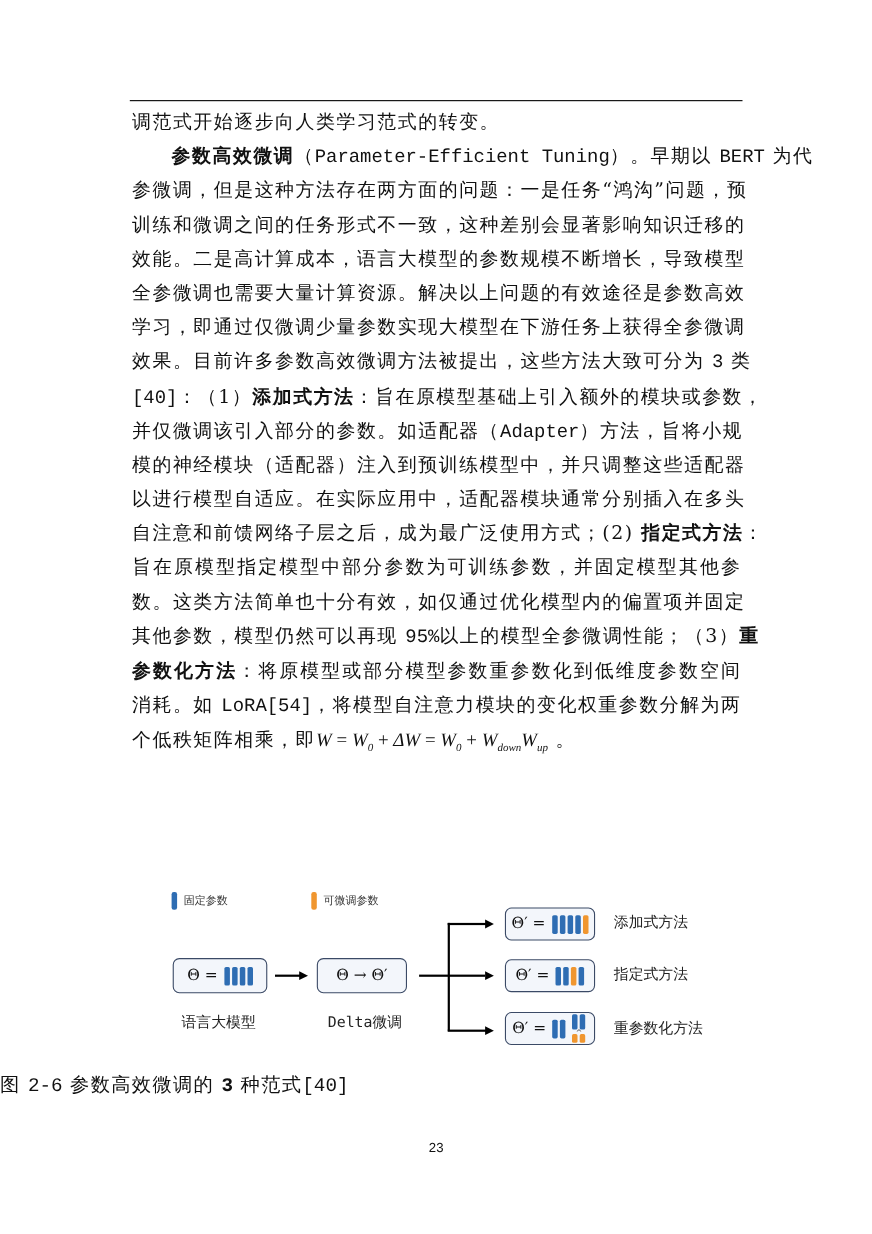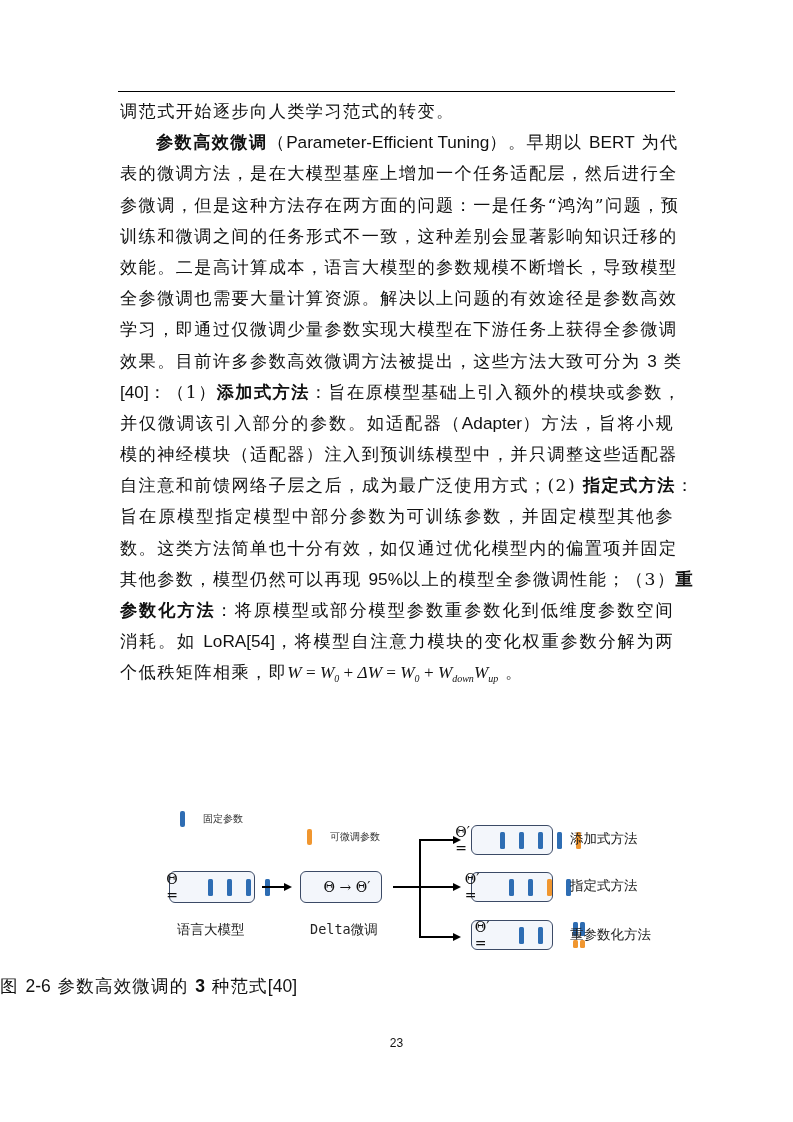--- a/index.html
+++ b/index.html
@@ -2,27 +2,27 @@
 <html><head>
 <meta charset="utf-8">
 <style>
   html, body { margin: 0; padding: 0; background: #ffffff; }
   body { width: 793px; height: 1122px; position: relative; overflow: hidden;
          font-family: "DejaVu Serif", "Liberation Serif", serif; color: #111; }
   .header-rule { position: absolute; left: 118px; top: 91px; width: 557px; height: 1px; background: #000; }
   .body-text { position: absolute; left: 120px; top: 96px; width: 554px; font-size: 17.2px; line-height: 31.2px; letter-spacing: 1.4px; text-align: justify; }
   .line { display: block; white-space: nowrap; height: 31.2px; text-align: justify; text-align-last: justify; }
   .line.last { text-align-last: left; }
-  .latin { font-family: Liberation Sans, sans-serif; letter-spacing: 0; }
+  .latin { font-family: Liberation Mono, monospace; letter-spacing: 0; }
   b.term { font-weight: bold; }
   .formula { font-family: "Liberation Serif", serif; font-style: italic; letter-spacing: 0; }
   .formula sub { font-size: 10px; }
 
   .figure { position: absolute; left: 0; top: 0; width: 793px; height: 1122px; pointer-events: none; }
-  .figure * { pointer-events: auto; margin-left: 12px; }
+  .figure * { pointer-events: auto; }
   .legend-item { position: absolute; font-size: 10px; color: #333; display: flex; align-items: center; gap: 6px; font-family: "DejaVu Sans", sans-serif; }
   .legend-swatch { width: 5px; height: 16px; border-radius: 2px; }
   .box { position: absolute; border: 1.5px solid #3b4a66; border-radius: 6px; background: #f3f6fb; display: flex; align-items: center; justify-content: center; gap: 6px; font-family: "DejaVu Serif", serif; font-size: 14px; color: #111; }
   .bars { display: flex; gap: 2px; align-items: center; }
   .bar { width: 5px; height: 17px; border-radius: 1.5px; }
   .label { position: absolute; font-size: 13.5px; color: #222; font-family: "DejaVu Sans", sans-serif; }
   .mono { font-family: "DejaVu Sans Mono", monospace; }
   .arrow-line { position: absolute; background: #000; }
   .arrowhead { position: absolute; width: 0; height: 0; border-top: 4px solid transparent; border-bottom: 4px solid transparent; border-left: 8px solid #000; }
 
@@ -30,46 +30,46 @@
   .page-number { position: absolute; left: 0; width: 793px; top: 1036px; text-align: center; font-family: "Liberation Sans", sans-serif; font-size: 12px; }
 </style>
 </head>
 <body>
 
 <div class="header-rule"></div>
 
 <div class="body-text" id="body-text">
     <span class="line last"><span>调范式开始逐步向人类学习范式的转变。</span></span>
     <span class="line" style="padding-left: 36px;"><b class="term">参数高效微调</b><span>（</span><span class="latin">Parameter-Efficient Tuning</span><span>）。早期以 </span><span class="latin">BERT</span><span> 为代</span></span>
-    <span class="line"><span>表的微调方法，是在大模型基座上增加一个任务适配层，然后进行全</span></span>
     <span class="line"><span>参微调，但是这种方法存在两方面的问题：一是任务“鸿沟”问题，预</span></span>
     <span class="line"><span>训练和微调之间的任务形式不一致，这种差别会显著影响知识迁移的</span></span>
     <span class="line"><span>效能。二是高计算成本，语言大模型的参数规模不断增长，导致模型</span></span>
     <span class="line"><span>全参微调也需要大量计算资源。解决以上问题的有效途径是参数高效</span></span>
     <span class="line"><span>学习，即通过仅微调少量参数实现大模型在下游任务上获得全参微调</span></span>
     <span class="line"><span>效果。目前许多参数高效微调方法被提出，这些方法大致可分为 </span><span class="latin">3</span><span> 类</span></span>
     <span class="line"><span class="latin">[40]</span><span>：（1）</span><b class="term">添加式方法</b><span>：旨在原模型基础上引入额外的模块或参数，</span></span>
     <span class="line"><span>并仅微调该引入部分的参数。如适配器（</span><span class="latin">Adapter</span><span>）方法，旨将小规</span></span>
     <span class="line"><span>模的神经模块（适配器）注入到预训练模型中，并只调整这些适配器</span></span>
+    <span class="line"><span>以进行模型自适应。在实际应用中，适配器模块通常分别插入在多头</span></span>
     <span class="line"><span>自注意和前馈网络子层之后，成为最广泛使用方式；(2) </span><b class="term">指定式方法</b><span>：</span></span>
     <span class="line"><span>旨在原模型指定模型中部分参数为可训练参数，并固定模型其他参</span></span>
     <span class="line"><span>数。这类方法简单也十分有效，如仅通过优化模型内的偏置项并固定</span></span>
     <span class="line"><span>其他参数，模型仍然可以再现 </span><span class="latin">95%</span><span>以上的模型全参微调性能；（3）</span><b class="term">重</b></span>
     <span class="line"><b class="term">参数化方法</b><span>：将原模型或部分模型参数重参数化到低维度参数空间</span></span>
     <span class="line"><span>消耗。如 </span><span class="latin">LoRA[54]</span><span>，将模型自注意力模块的变化权重参数分解为两</span></span>
     <span class="line last"><span>个低秩矩阵相乘，即</span><span class="formula"><span>W</span><span style="font-style: normal;"> = </span><span>W</span><sub>0</sub><span style="font-style: normal;"> + </span><span>ΔW</span><span style="font-style: normal;"> = </span><span>W</span><sub>0</sub><span style="font-style: normal;"> + </span><span>W</span><sub>down</sub><span>W</span><sub>up</sub></span><span> 。</span></span>
   </div>
 
 <div class="figure">
 
   <div class="legend-item" style="left:156px; top:811px;">
     <span class="legend-swatch" style="background:#2e6db3"></span>
     <span>固定参数</span>
   </div>
-  <div class="legend-item" style="left:283px; top:829px;">
+  <div class="legend-item" style="left:283px; top:811px;">
     <span class="legend-swatch" style="background:#f0962f"></span>
     <span>可微调参数</span>
   </div>
 
   <div class="box" style="left:157px; top:871px; width:84px; height:30px;">
     <span>Θ =</span>
     <span class="bars" id="bars-source">
         <span class="bar" style="background: rgb(46, 109, 179);"></span>
         <span class="bar" style="background: rgb(46, 109, 179);"></span>
         <span class="bar" style="background: rgb(46, 109, 179);"></span>

